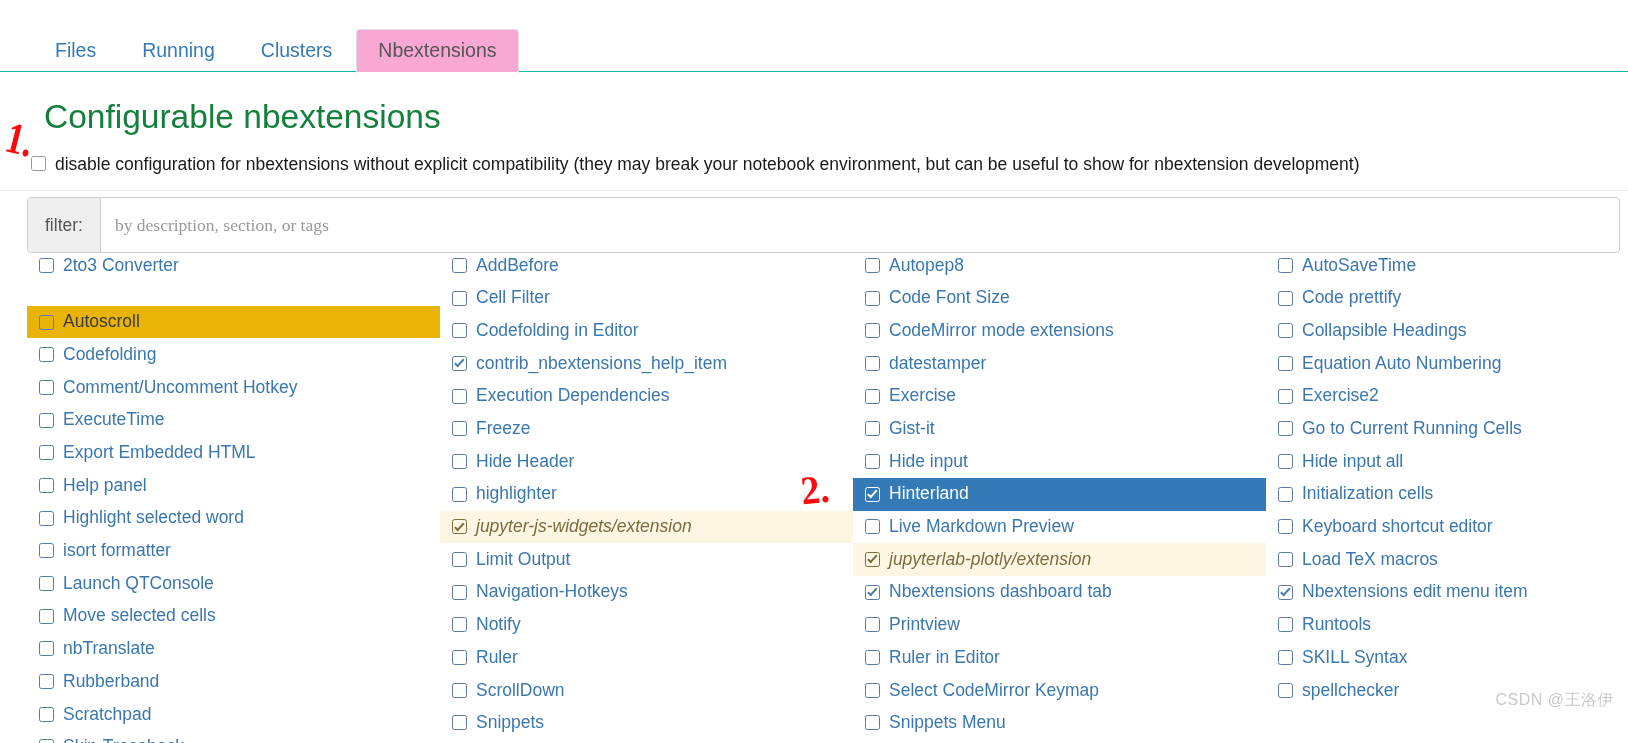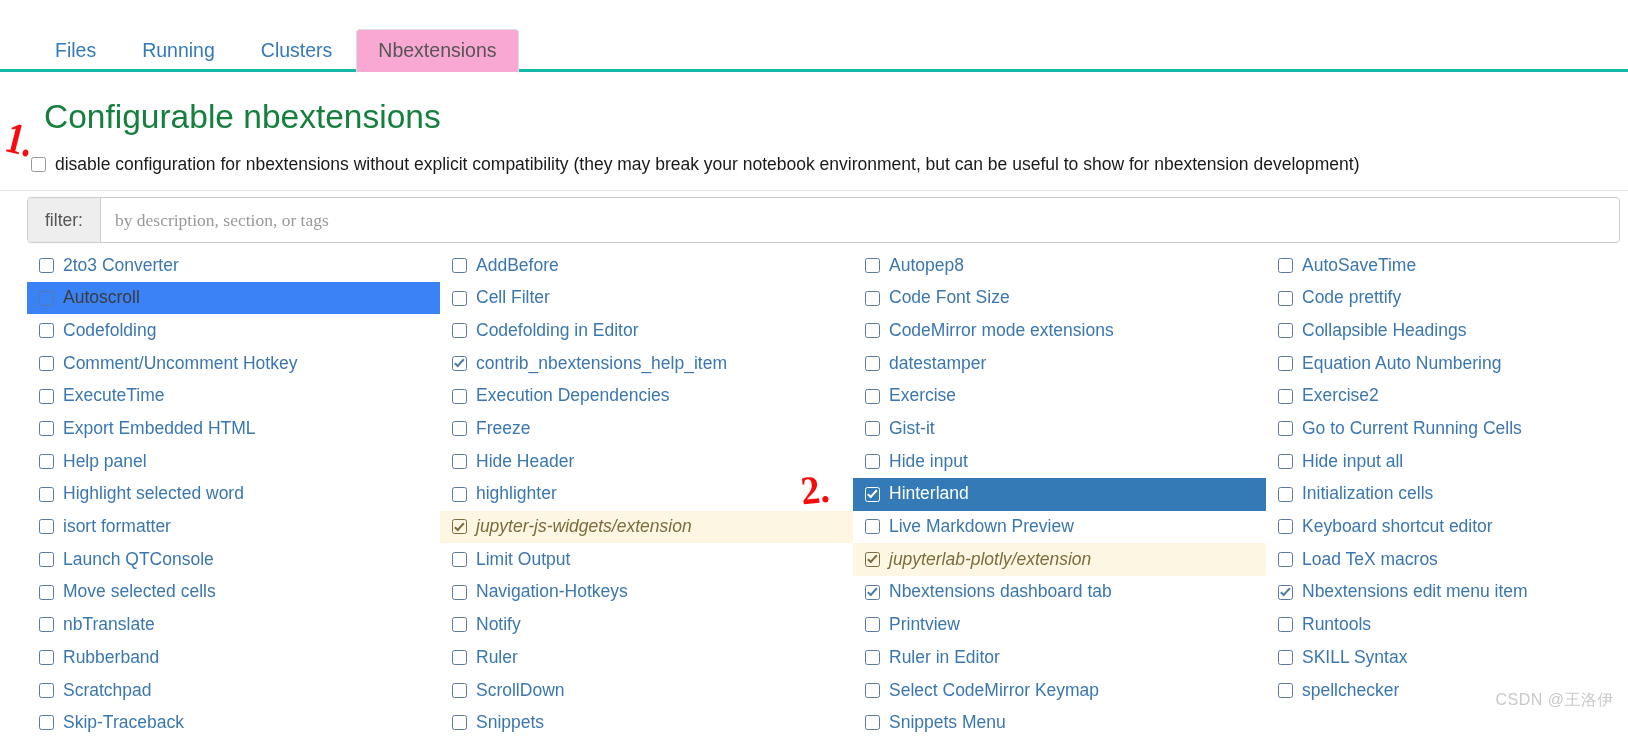--- a/index.html
+++ b/index.html
@@ -15,21 +15,21 @@
     position: relative;
   }
 
   
   .tabbar {
     position: absolute;
     left: 0;
     top: 27px;
     width: 1628px;
     height: 45px;
-    border-bottom: 3px solid #14b8a6;
+    border-bottom: 1px solid #14b8a6;
     box-sizing: border-box;
   }
   .tabs {
     display: flex;
     align-items: flex-end;
     height: 45px;
     padding-left: 33px;
     box-sizing: border-box;
   }
   .tab {
@@ -68,21 +68,20 @@
     margin: 0;
     white-space: nowrap;
   }
 
   
   .disable-row {
     position: absolute;
     left: 31px;
     top: 156px;
     display: flex;
-    align-items: center;
     white-space: nowrap;
   }
   .disable-row .cbx {
     margin-right: 9px;
   }
   .disable-label {
     font-size: 17.5px;
     color: #1a1a1a;
     line-height: 1;
   }
@@ -135,21 +134,21 @@
   .row.widget .cbx.checked::after {
     border-color: #7d6c3d;
   }
 
   
   .filter-bar {
     position: absolute;
     left: 27px;
     top: 197px;
     width: 1593px;
-    height: 46px;
+    height: 56px;
     border: 1px solid #cccccc;
     border-radius: 4px;
     box-sizing: border-box;
     display: flex;
     align-items: stretch;
     background: #ffffff;
     overflow: hidden;
   }
   .filter-addon {
     display: flex;
@@ -203,21 +202,22 @@
     cursor: pointer;
     white-space: nowrap;
   }
   .row .label {
     margin-left: 9px;
     font-size: 17.5px;
     color: #3b77af;
     line-height: 1;
   }
   .row.hover {
-    background: #3b82f6;
+    background: #eab308;
+    margin-top: 24px;
   }
   .row.hover .label {
     color: #3b3b3b;
   }
   .row.selected {
     background: #337ab7;
   }
   .row.selected .label {
     color: #ffffff;
   }

